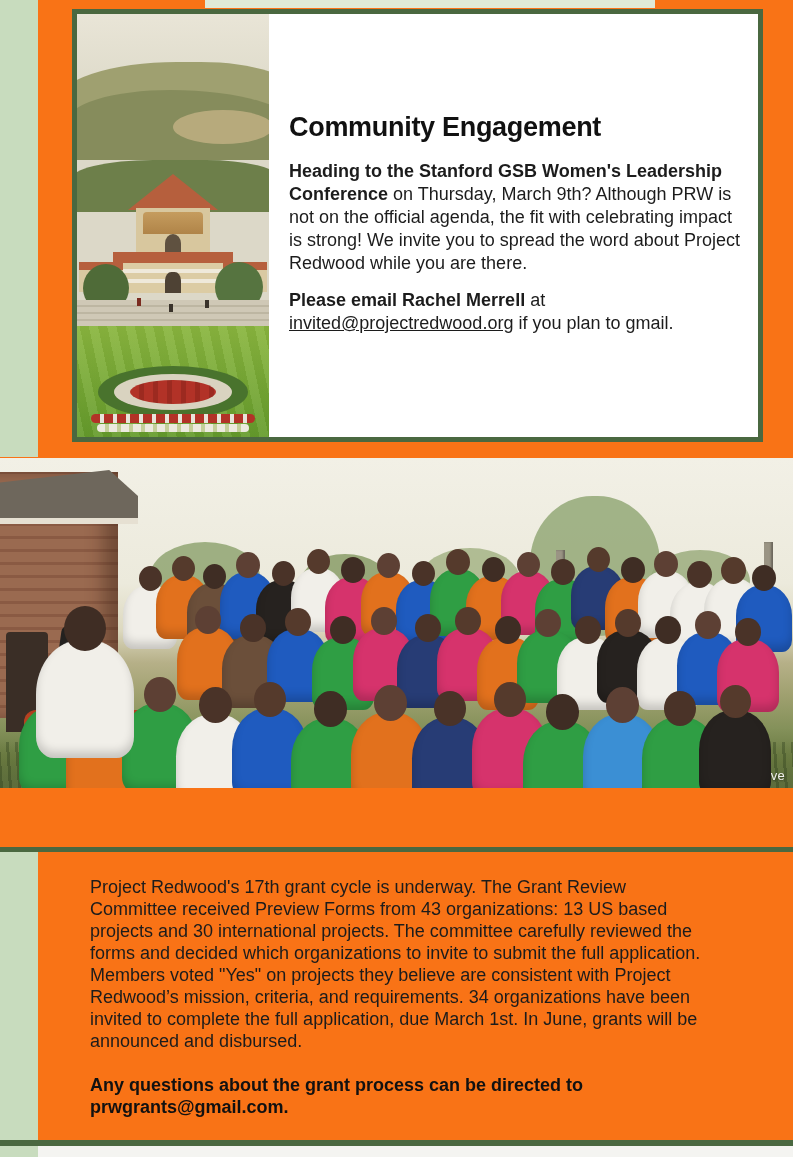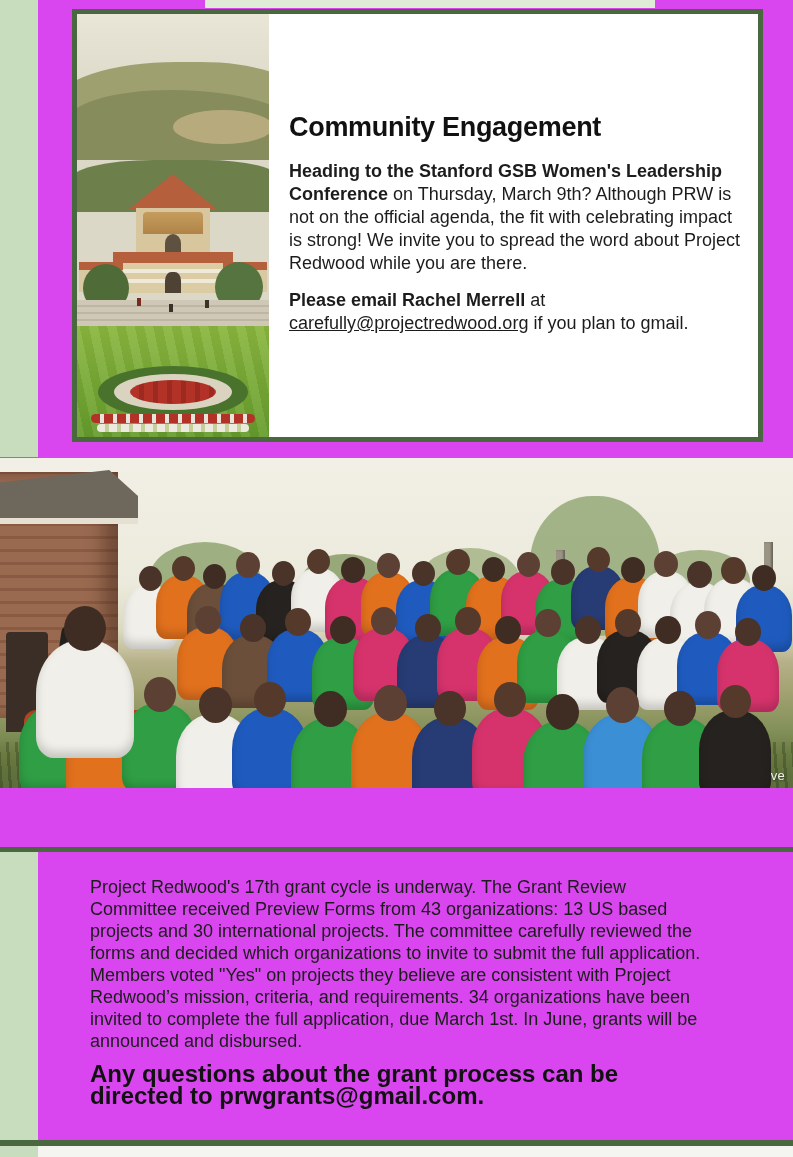--- a/index.html
+++ b/index.html
@@ -1,18 +1,18 @@
 <!DOCTYPE html>
 <html><head>
 <meta charset="utf-8">
 <style>
   * { margin:0; padding:0; box-sizing:border-box; }
   html,body { background:#ffffff; }
   body { font-family:"Liberation Sans", sans-serif; color:#1b1b1b; }
-  .page { position:relative; width:793px; height:1157px; background:#d946ef; overflow:hidden; margin:0 auto; }
+  .page { position:relative; width:793px; height:1157px; background:#f97316; overflow:hidden; margin:0 auto; }
 
   
   .sage-strip { position:absolute; background:#c8dcbe; }
   .sage-top    { left:0; top:0;    width:38px; height:457px; }
   .sage-bottom { left:0; top:852px; width:38px; height:305px; }
   .top-sliver { position:absolute; left:205px; top:0; width:450px; height:8px; background:#dfead7; }
 
   .divider { position:absolute; left:0; width:793px; background:#4a6840; }
   .divider-mid    { top:847px;  height:5px; }
   .divider-bottom { top:1140px; height:6px; z-index:30; }
@@ -97,21 +97,21 @@
   .gp-caption { position:absolute; right:8px; bottom:5px; z-index:24; font-size:13px; color:#f2f1ee;
                 text-shadow:0 1px 2px rgba(0,0,0,.45); letter-spacing:.3px; }
 
   
   .band { position:absolute; left:0; top:788px; width:793px; height:59px; background:#ebebe9; text-align:center; }
   .band-title { padding-top:9px; font-size:30px; font-weight:700; letter-spacing:-0.3px; color:#111; }
 
   
   .lower-content { position:absolute; left:90px; top:876px; width:618px; }
   .grant-body { font-size:18px; line-height:22px; color:#1c1c1c; }
-  .grant-note { margin-top:11px; font-size:24px; line-height:22px; font-weight:700; color:#111; }
+  .grant-note { margin-top:22px; font-size:18px; line-height:22px; font-weight:700; color:#111; }
 </style>
 </head>
 <body>
 
 <div class="page">
 
   <div class="sage-strip sage-top"></div>
   <div class="top-sliver"></div>
 
   <section class="card">
@@ -141,21 +141,21 @@
       <div class="sp sp-lawn"></div>
       <div class="sp sp-bed-outer"></div>
       <div class="sp sp-bed-ring"></div>
       <div class="sp sp-bed-core"></div>
       <div class="sp sp-flowers-red"></div>
       <div class="sp sp-flowers-white"></div>
     </div>
     <div class="card-text">
       <h1 class="card-title">Community Engagement</h1>
       <p class="card-body"><span class="b">Heading to the Stanford GSB Women's Leadership Conference</span><span> on Thursday, March 9th? Although PRW is not on the official agenda, the fit with celebrating impact is strong! We invite you to spread the word about Project Redwood while you are there.</span></p>
-      <p class="card-contact"><span class="b">Please email Rachel Merrell</span><span> at </span><span class="email-link">carefully@projectredwood.org</span><span> if you plan to gmail.</span></p>
+      <p class="card-contact"><span class="b">Please email Rachel Merrell</span><span> at </span><span class="email-link">invited@projectredwood.org</span><span> if you plan to gmail.</span></p>
     </div>
   </section>
 
   <div class="group-photo">
     <div class="gp-treeblob" style="left:150px; top:84px; width:110px; height:70px; background:#8aa06a; opacity:.8;"></div>
     <div class="gp-treeblob" style="left:300px; top:96px; width:90px; height:60px; background:#7b9257; opacity:.75;"></div>
     <div class="gp-treeblob" style="left:420px; top:90px; width:100px; height:64px; background:#96a873; opacity:.7;"></div>
     <div class="gp-treeblob" style="left:650px; top:92px; width:100px; height:62px; background:#8aa06a; opacity:.7;"></div>
     <div class="gp-bigtree"></div>
     <div class="gp-building">

